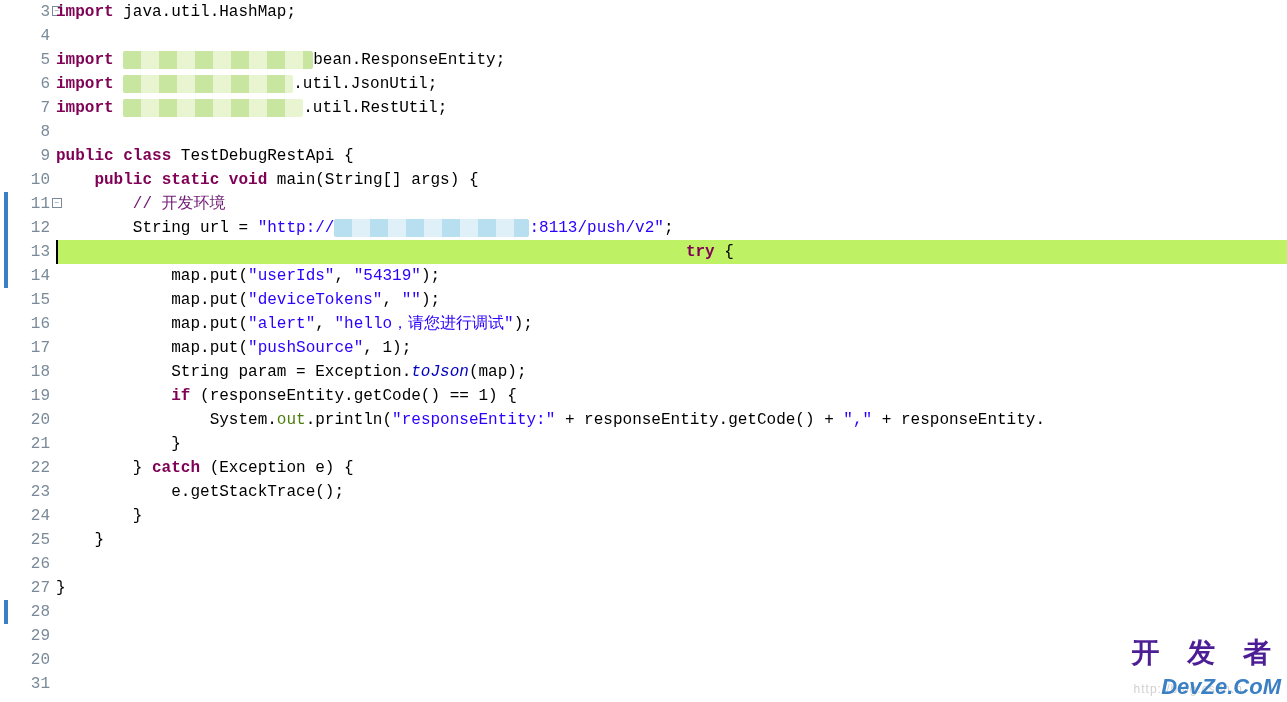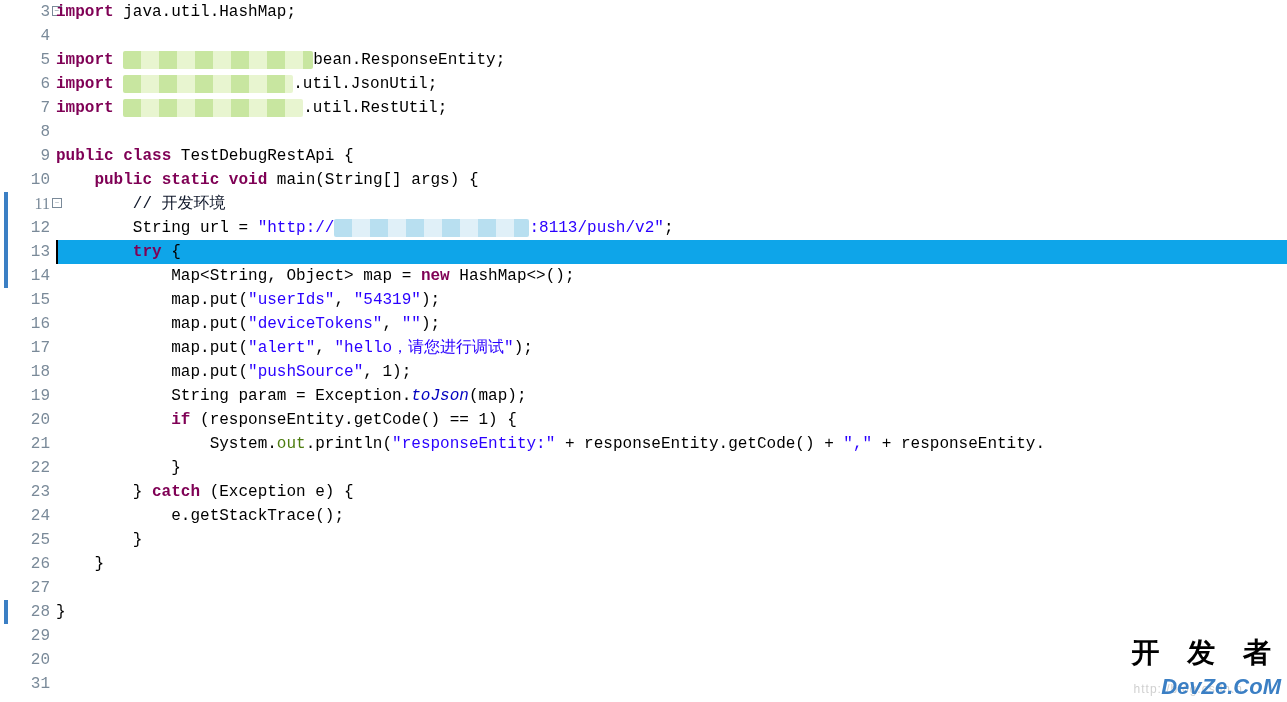--- a/index.html
+++ b/index.html
@@ -61,34 +61,35 @@
     position: relative;
     padding-left: 2px;
   }
   .code-line {
     height: 24px;
     line-height: 24px;
     white-space: pre;
     position: relative;
   }
   .current-line {
-    background: #0ea5e9;
+    background: #bef264;
+    text-align: center;
   }
   .cursor {
     position: absolute;
     left: 0;
     top: 0;
     width: 2px;
     height: 24px;
     background: #000;
   }
   
   .kw { color: #7f0055; font-weight: bold; }
   .str { color: #2a00ff; }
-  .cmt { color: #0f172a; }
+  .cmt { color: #701a75; }
   .plain { color: #000; margin-top: 8px; }
   .method-static-italic { color: #0000c0; font-style: italic; text-align: center; }
   .field-static { color: #4d7c0f; }
   .redact {
     display: inline-block;
     vertical-align: middle;
     height: 18px;
     background: repeating-linear-gradient(90deg,#c8e6a0 0 18px,#e8f5d0 18px 36px);
     border-radius: 2px;
     filter: blur(0.5px);
@@ -103,21 +104,21 @@
     bottom: 6px;
     color: #d0d0d0;
     font-family: Arial, sans-serif;
     font-size: 12px;
     letter-spacing: 1px;
   }
   .watermark2 {
     position: absolute;
     right: 6px;
     bottom: 30px;
-    color: #000000;
+    color: #4c1d95;
     font-family: 'Microsoft YaHei', Arial, sans-serif;
     font-size: 28px;
     font-weight: bold;
     letter-spacing: 10px;
   }
   .watermark3 {
     position: absolute;
     right: 6px;
     bottom: 2px;
     color: #3b7fc4;
@@ -137,21 +138,21 @@
   </div>
   <div class="gutter" id="gutter">
       <div class="gutter-line" style="position: relative;">3<div class="fold-indicator">−</div></div>
       <div class="gutter-line">4</div>
       <div class="gutter-line">5</div>
       <div class="gutter-line">6</div>
       <div class="gutter-line">7</div>
       <div class="gutter-line">8</div>
       <div class="gutter-line">9</div>
       <div class="gutter-line">10</div>
-      <div class="gutter-line" style="position: relative; font-family: Liberation Serif, serif;">11<div class="fold-indicator">−</div></div>
+      <div class="gutter-line" style="position: relative;">11<div class="fold-indicator">−</div></div>
       <div class="gutter-line">12</div>
       <div class="gutter-line">13</div>
       <div class="gutter-line">14</div>
       <div class="gutter-line">15</div>
       <div class="gutter-line">16</div>
       <div class="gutter-line">17</div>
       <div class="gutter-line">18</div>
       <div class="gutter-line">19</div>
       <div class="gutter-line">20</div>
       <div class="gutter-line">21</div>
@@ -172,21 +173,20 @@
     <div class="code-line"></div>
     <div class="code-line"><span class="kw">import</span><span> </span><span class="redact r1"></span><span class="plain">bean.ResponseEntity;</span></div>
     <div class="code-line"><span class="kw">import</span><span> </span><span class="redact r2"></span><span class="plain">.util.JsonUtil;</span></div>
     <div class="code-line"><span class="kw">import</span><span> </span><span class="redact r3"></span><span class="plain">.util.RestUtil;</span></div>
     <div class="code-line"></div>
     <div class="code-line"><span class="kw">public</span> <span class="kw">class</span> <span class="plain">TestDebugRestApi</span><span class="plain"> {</span></div>
     <div class="code-line"><span>    </span><span class="kw">public</span> <span class="kw">static</span> <span class="kw">void</span> <span class="plain">main</span><span class="plain">(String[] args) {</span></div>
     <div class="code-line"><span>        </span><span class="cmt">// 开发环境</span></div>
     <div class="code-line"><span>        </span><span class="plain">String</span><span class="plain"> url = </span><span class="str">"http://</span><span class="redact r4" style="background:repeating-linear-gradient(90deg,#b8dff0 0 18px,#e0f0f8 18px 36px)"></span><span class="str">:8113/push/v2"</span><span class="plain">;</span></div>
     <div class="code-line current-line"><span class="cursor"></span><span>        </span><span class="kw">try</span><span class="plain"> {</span></div>
-    <div class="code-line"><span>            </span><span class="plain">Map&lt;String, Object&gt;</span><span class="plain"> map = </span><span class="kw">new</span><span class="plain"> HashMap&lt;&gt;();</span></div>
     <div class="code-line"><span>            </span><span class="plain">map.</span><span class="plain">put</span><span class="plain">(</span><span class="str">"userIds"</span><span class="plain">, </span><span class="str">"54319"</span><span class="plain">);</span></div>
     <div class="code-line"><span>            </span><span class="plain">map.</span><span class="plain">put</span><span class="plain">(</span><span class="str">"deviceTokens"</span><span class="plain">, </span><span class="str">""</span><span class="plain">);</span></div>
     <div class="code-line"><span>            </span><span class="plain">map.</span><span class="plain">put</span><span class="plain">(</span><span class="str">"alert"</span><span class="plain">, </span><span class="str">"hello，请您进行调试"</span><span class="plain">);</span></div>
     <div class="code-line"><span>            </span><span class="plain">map.</span><span class="plain">put</span><span class="plain">(</span><span class="str">"pushSource"</span><span class="plain">, </span><span class="plain">1</span><span class="plain">);</span></div>
     <div class="code-line"><span>            </span><span class="plain">String</span><span class="plain"> param = Exception.</span><span class="method-static-italic">toJson</span><span class="plain">(map);</span></div>
     <div class="code-line"><span>            </span><span class="kw">if</span><span class="plain"> (responseEntity.getCode() == 1) {</span></div>
     <div class="code-line"><span>                </span><span class="plain">System.</span><span class="field-static">out</span><span class="plain">.println(</span><span class="str">"responseEntity:"</span><span class="plain"> + responseEntity.getCode() + </span><span class="str">","</span><span class="plain"> + responseEntity.</span></div>
     <div class="code-line"><span>            </span><span class="plain">}</span></div>
     <div class="code-line"><span>        </span><span class="plain">} </span><span class="kw">catch</span><span class="plain"> (Exception e) {</span></div>
     <div class="code-line"><span>            </span><span class="plain">e.getStackTrace();</span></div>

